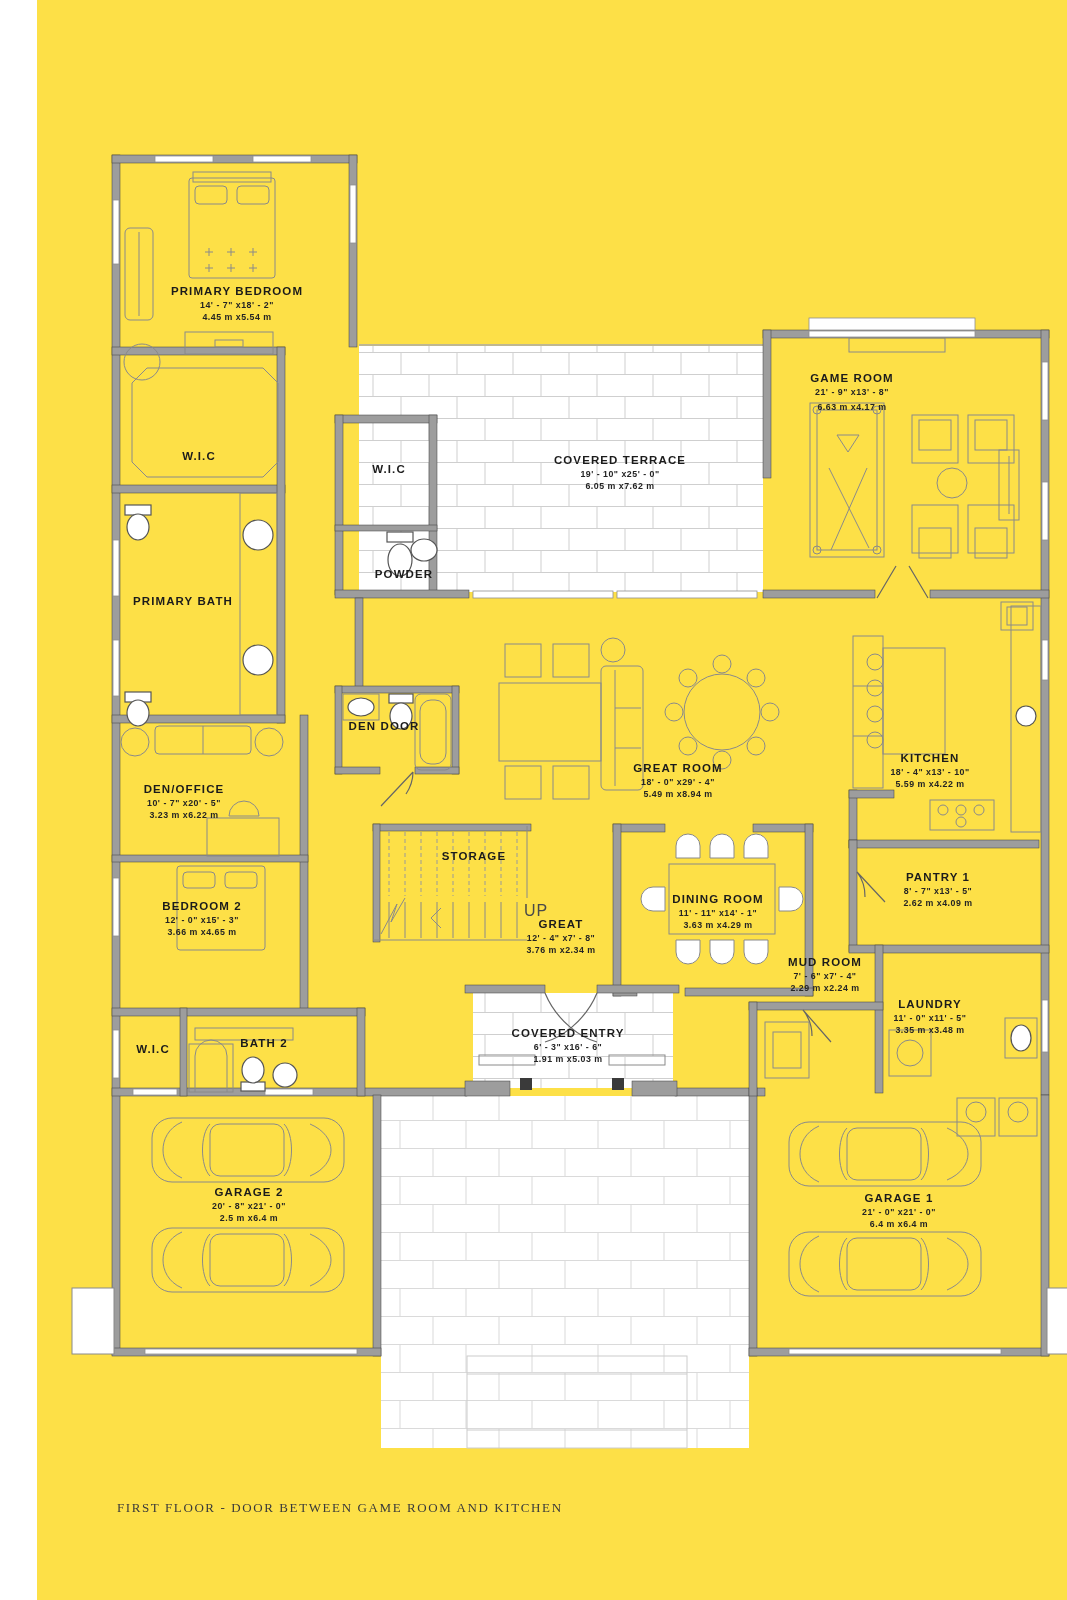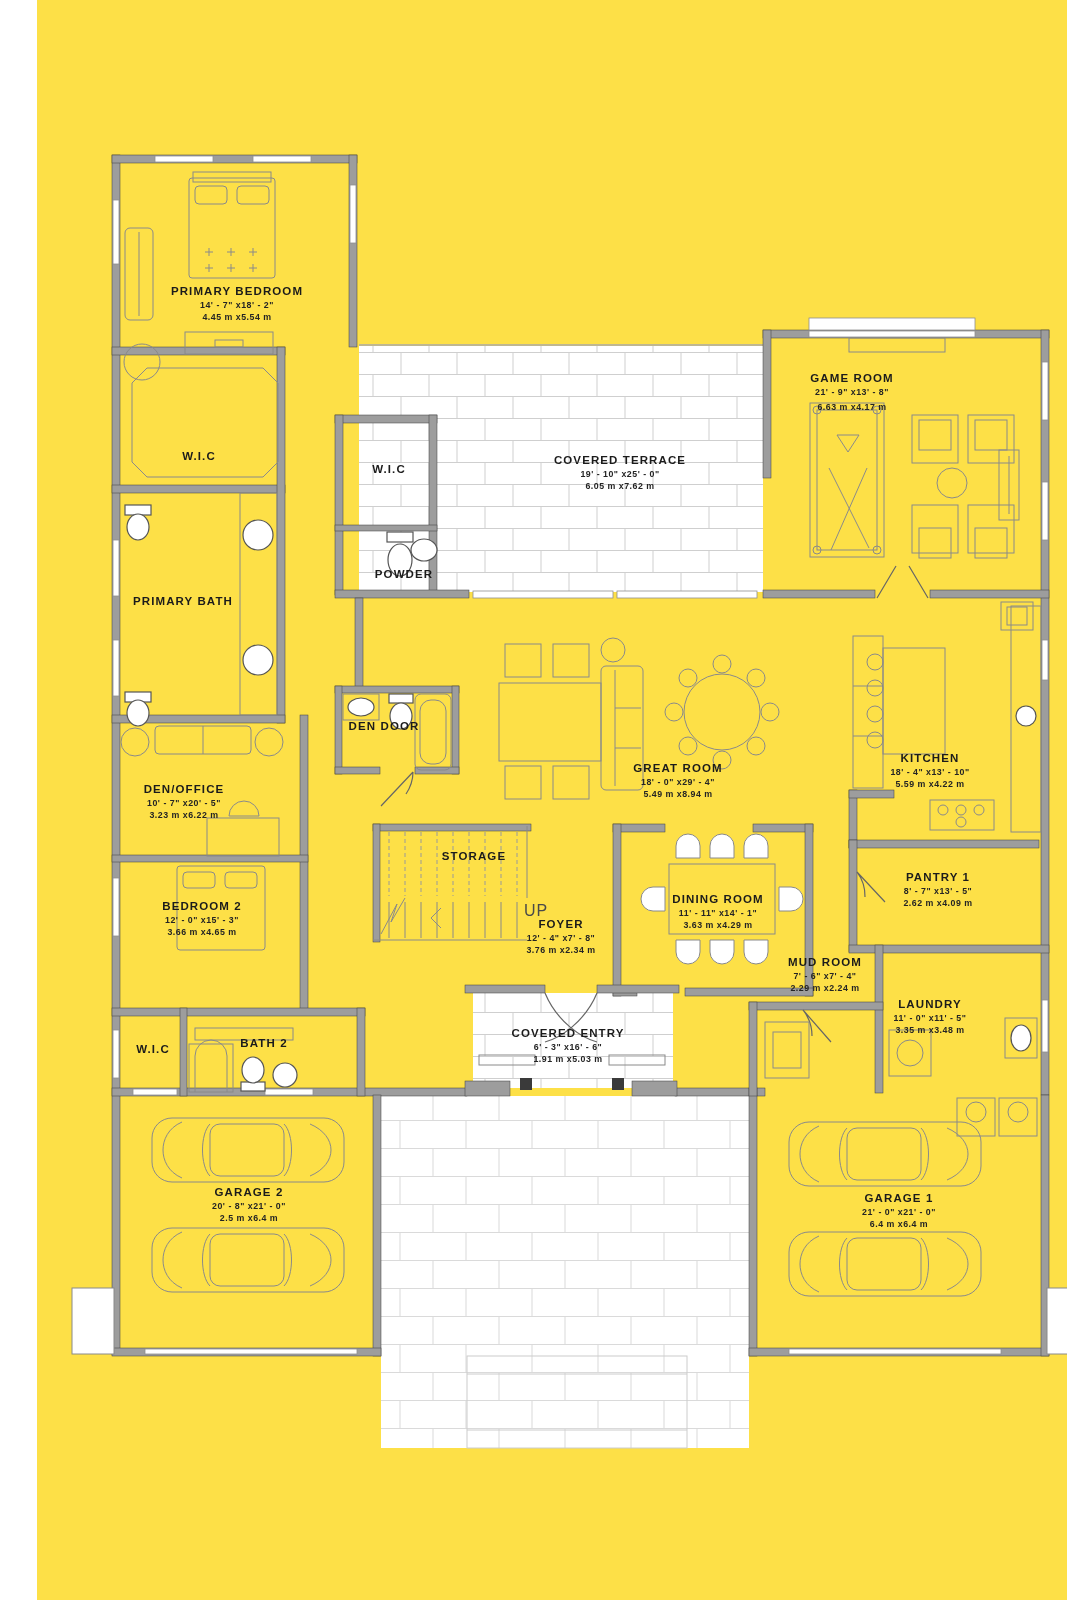--- a/index.html
+++ b/index.html
@@ -458,21 +458,21 @@
 <div class="room-label" style="left:147px; top:783px;">
   <div class="rname">DEN/OFFICE</div>
   <div class="rdim">10' - 7" x20' - 5"</div>
   <div class="rdim">3.23 m x6.22 m</div>
 </div>
 <div class="room-label" style="left:437px; top:850px;">
   <div class="rname">STORAGE</div>
 </div>
 <div class="up-label" style="left:487px; top:902px;">UP</div>
 <div class="room-label" style="left:524px; top:918px;">
-  <div class="rname">FOYER</div>
+  <div class="rname">GREAT</div>
   <div class="rdim">12' - 4" x7' - 8"</div>
   <div class="rdim">3.76 m x2.34 m</div>
 </div>
 <div class="room-label" style="left:681px; top:893px;">
   <div class="rname">DINING ROOM</div>
   <div class="rdim">11' - 11" x14' - 1"</div>
   <div class="rdim">3.63 m x4.29 m</div>
 </div>
 <div class="room-label" style="left:901px; top:871px;">
   <div class="rname">PANTRY 1</div>
@@ -509,14 +509,15 @@
   <div class="rname">GARAGE 2</div>
   <div class="rdim">20' - 8" x21' - 0"</div>
   <div class="rdim">2.5 m x6.4 m</div>
 </div>
 <div class="room-label" style="left:862px; top:1192px;">
   <div class="rname">GARAGE 1</div>
   <div class="rdim">21' - 0" x21' - 0"</div>
   <div class="rdim">6.4 m x6.4 m</div>
 </div>
 
+<div class="caption" style="left:80px; top:1500px;">FIRST FLOOR - DOOR BETWEEN GAME ROOM AND KITCHEN</div>
 
 </div>
 
 </body></html>

